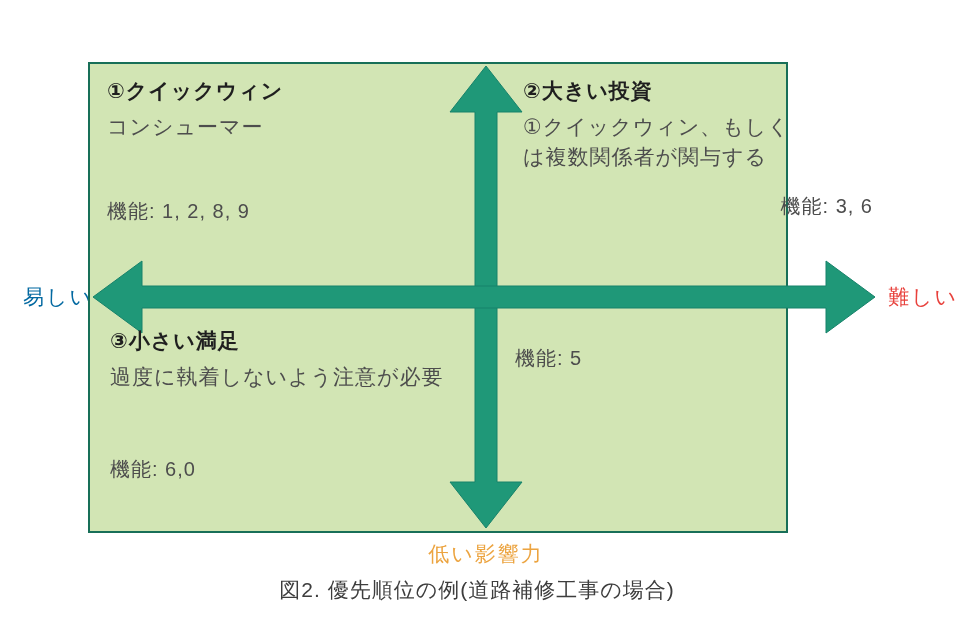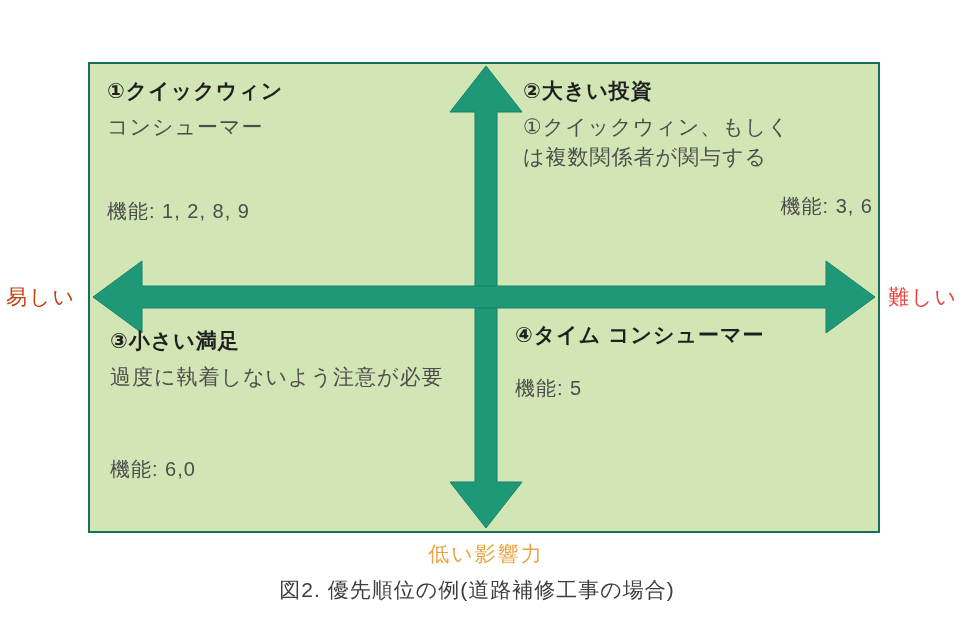--- a/index.html
+++ b/index.html
@@ -17,28 +17,28 @@
   }
   .axis-label {
     position: absolute;
     font-size: 21px;
     letter-spacing: 2px;
     white-space: nowrap;
     line-height: 28px;
   }
   .axis-top    { left: 486px; top: 26px;  transform: translateX(-50%); color: #e8413c; }
   .axis-bottom { left: 486px; top: 540px; transform: translateX(-50%); color: #eca440; }
-  .axis-left   { left: 6px;   top: 283px; color: #c2410c; }
+  .axis-left   { left: 23px;   top: 283px; color: #0369a1; }
   .axis-right  { left: 888px; top: 283px; color: #e8413c; text-align: right; }
 
   .matrix-box {
     position: absolute;
     left: 88px;
     top: 62px;
-    width: 792px;
+    width: 700px;
     height: 471px;
     box-sizing: border-box;
     background: #d2e5b4;
     border: 2px solid #186f58;
     padding-left: 14px;
   }
   .cross-svg {
     position: absolute;
     left: 0;
     top: 0;
@@ -120,20 +120,19 @@
       <div class="q-features">機能: 3, 6</div>
     </div>
 
     <div class="quadrant q3">
       <div class="q-title">③小さい満足</div>
       <div class="q-body">過度に執着しないよう注意が必要</div>
       <div class="q-features">機能: 6,0</div>
     </div>
 
     <div class="quadrant q4">
-      <div class="q-title">④タイム コンシューマー</div>
       <div class="q-features">機能: 5</div>
     </div>
   </div>
 
   <div class="caption">図2. 優先順位の例(道路補修工事の場合)</div>
 
 </div>
 
 </body></html>

